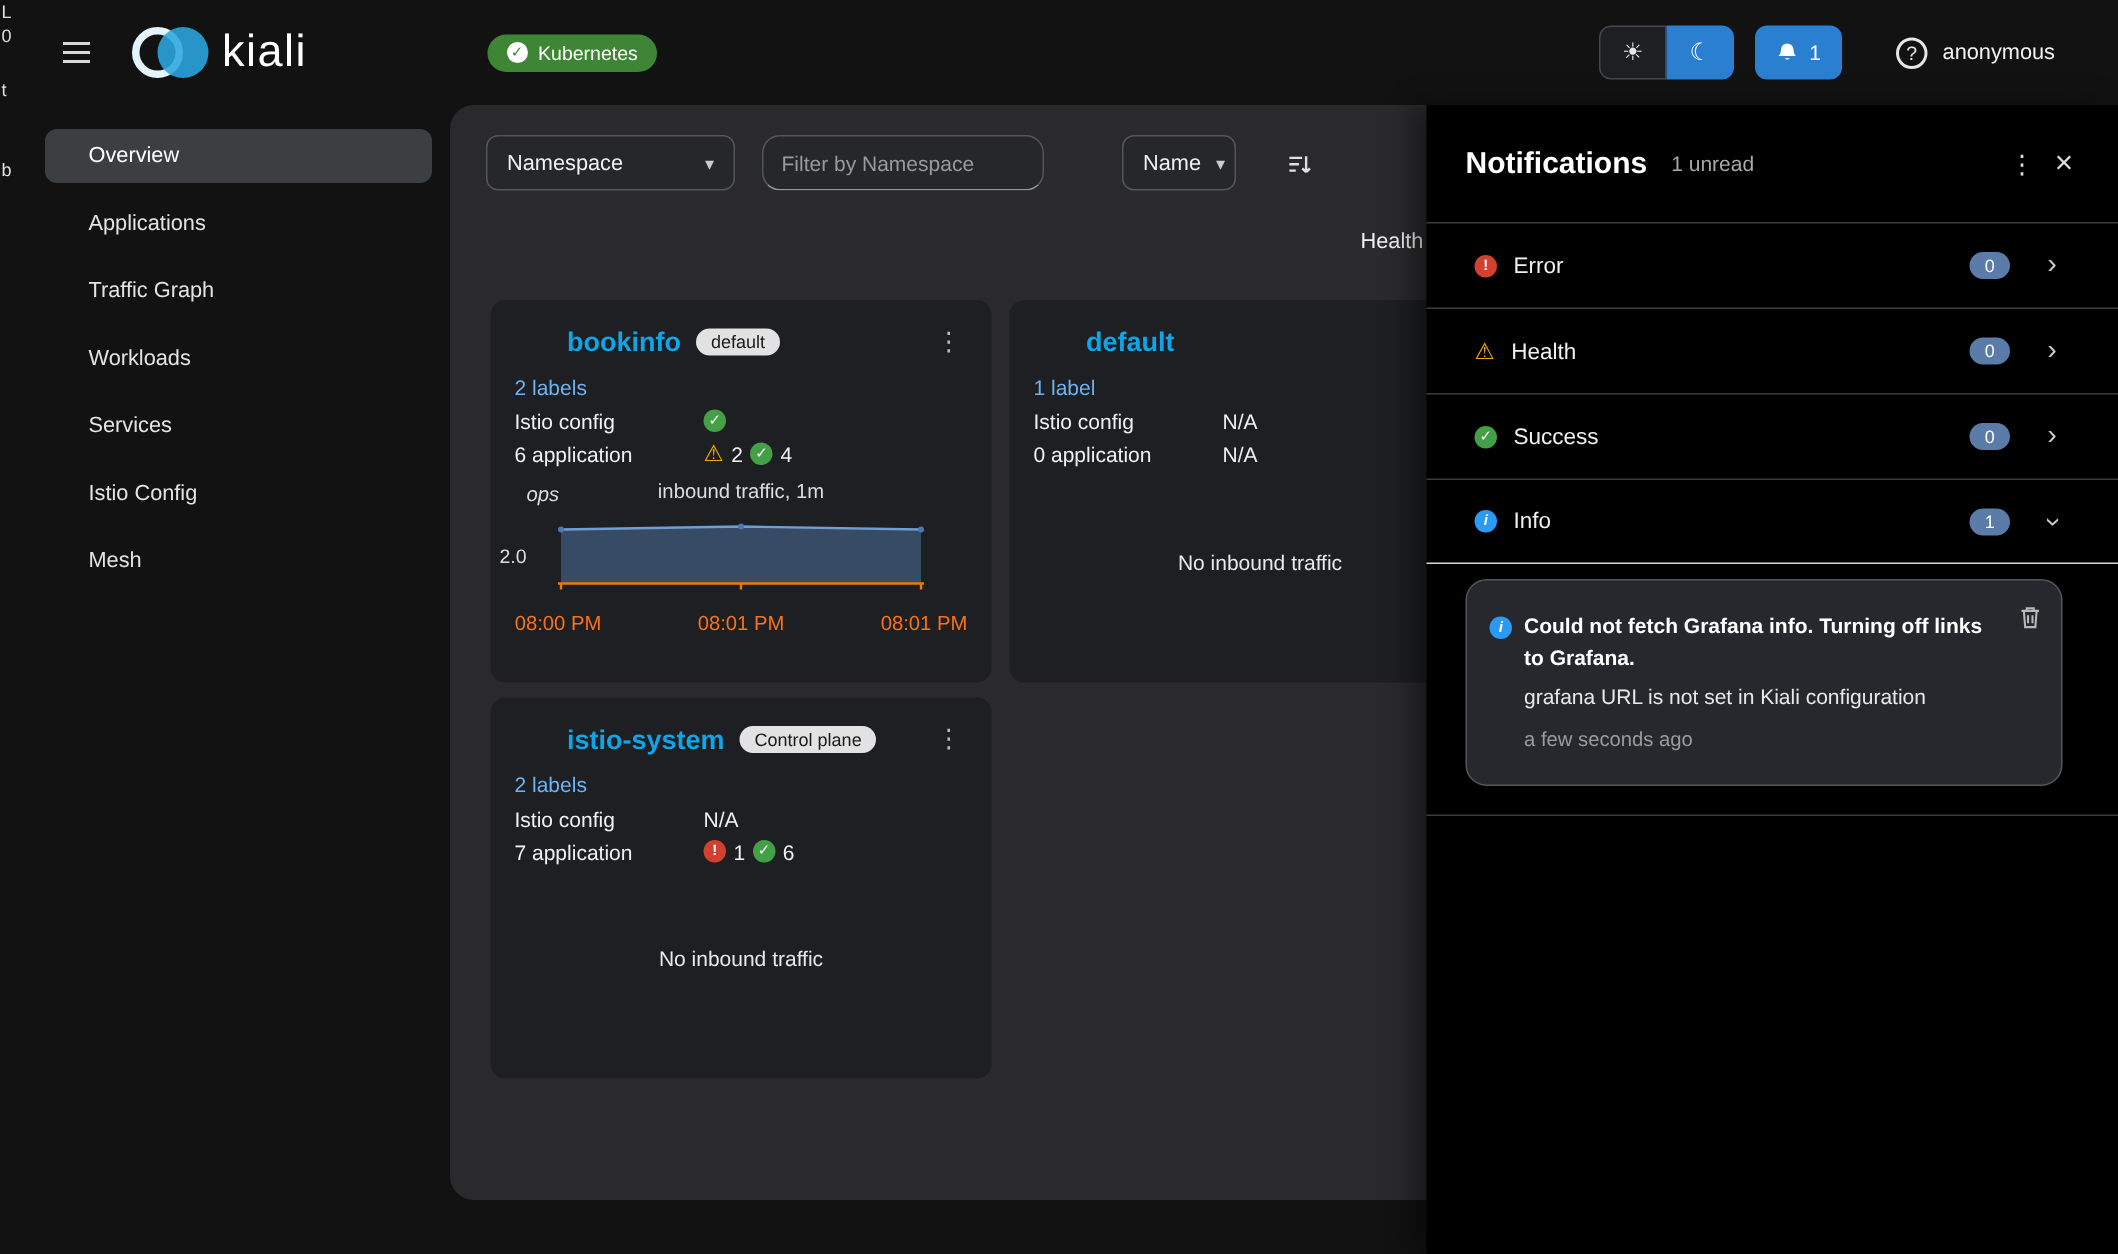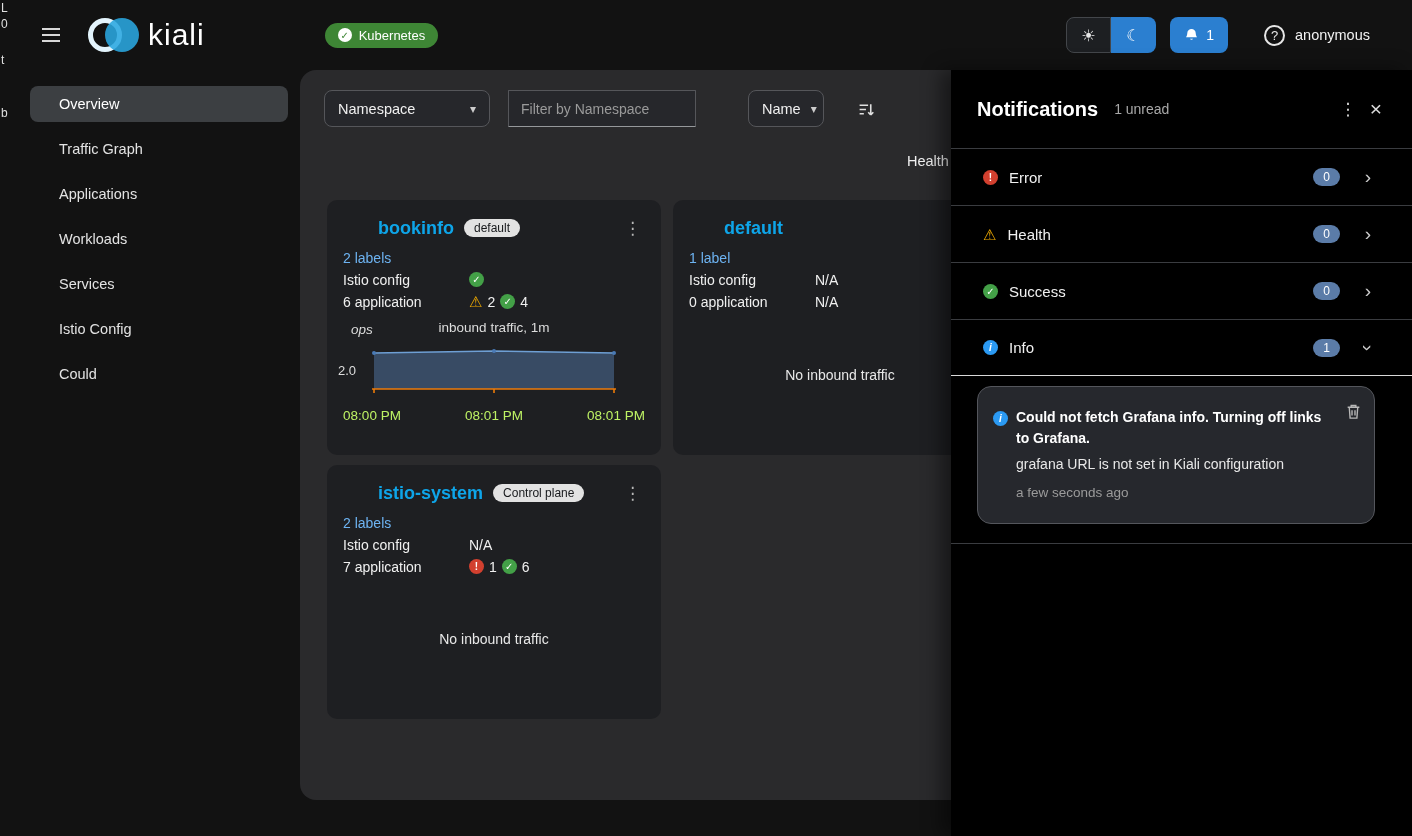--- a/index.html
+++ b/index.html
@@ -37,21 +37,21 @@
   .sidebar { position:absolute; left:0; top:70px; width:300px; bottom:0; background:#121212; padding-top:16px; z-index:5; }
   .nav-item { margin:0 12px 9px 30px; height:36px; border-radius:8px; display:flex; align-items:center; padding:0 29px; font-size:14.5px; color:#e3e3e3; cursor:pointer; }
   .nav-item.active { background:#3c3f42; color:#ffffff; }
 
   
   .main-panel { position:absolute; left:300px; top:70px; width:1112px; height:730px; background:#2a2a2c; border-radius:16px 0 0 16px; z-index:6; }
   .dd { position:absolute; height:37px; background:#26272b; border:1px solid #55565a; border-radius:8px; display:flex; align-items:center; justify-content:space-between; padding:0 13px; font-size:14.5px; color:#f0f0f0; cursor:pointer; }
   .dd .caret { color:#cccccc; font-size:12px; margin-left:10px; }
   .dd-namespace { left:24px; top:20px; width:166px; }
   .dd-name { left:448px; top:20px; width:76px; }
-  .filter-input { position:absolute; left:208px; top:20px; width:188px; height:37px; background:#26272b; border:1px solid #55565a; border-bottom-color:#9a9d a0; border-bottom-color:#95989b; border-radius:1px; color:#e8e8e8; font-size:14px; padding:0 12px; font-family:"Liberation Sans","DejaVu Sans",sans-serif; }
+  .filter-input { position:absolute; left:208px; top:20px; width:188px; height:37px; background:#26272b; border:1px solid #55565a; border-bottom-color:#9a9d a0; border-bottom-color:#95989b; border-radius:12px; color:#e8e8e8; font-size:14px; padding:0 12px; font-family:"Liberation Sans","DejaVu Sans",sans-serif; }
   .filter-input::placeholder { color:#9a9a9a; }
   .sort-btn { position:absolute; left:549px; top:22px; width:34px; height:34px; background:transparent; border:none; display:flex; align-items:center; justify-content:center; cursor:pointer; }
   .health-label { position:absolute; left:607px; top:83px; font-size:14.5px; color:#f0f0f0; }
 
   
   .card { position:absolute; width:334px; background:#1e1f22; border-radius:10px; padding:16px; }
   .card-bookinfo { left:27px; top:130px; height:255px; }
   .card-default  { left:373px; top:130px; height:255px; }
   .card-istio    { left:27px; top:395px; height:254px; }
   .card-head { display:flex; align-items:center; height:24px; }
@@ -64,23 +64,23 @@
   .row-value { display:flex; align-items:center; gap:5px; }
   .ic-circle { width:15px; height:15px; border-radius:50%; color:#fff; font-size:10px; display:inline-flex; align-items:center; justify-content:center; font-weight:bold; flex:none; }
   .ic-green { background:#43a047; }
   .ic-red   { background:#d2402f; }
   .ic-warn-glyph { color:#f0ab00; font-size:15px; line-height:15px; }
   .no-traffic { position:absolute; left:0; right:0; text-align:center; font-size:14px; color:#e8e8e8; }
 
   
   .chart-ops    { position:absolute; left:24px;  top:122px; font-size:13.5px; color:#dddddd;font-style:italic; }
   .chart-title  { position:absolute; left:0; right:0; top:120px; text-align:center; font-size:13.5px; color:#dddddd; }
-  .chart-ytick  { position:absolute; left:6px; top:163px; width:28px; text-align:center; font-size:13px; color:#dddddd; }
+  .chart-ytick  { position:absolute; left:6px; top:163px; width:28px; text-align:left; font-size:13px; color:#dddddd; }
   .chart-svg    { position:absolute; left:45px; top:145px; }
-  .chart-xlabel { position:absolute; top:208px; transform:translateX(-50%); font-size:13.5px; color:#bef264; white-space:nowrap; }
+  .chart-xlabel { position:absolute; top:208px; transform:translateX(-50%); font-size:13.5px; color:#f97316; white-space:nowrap; }
 
   
   .drawer { position:absolute; left:951px; top:70px; width:461px; bottom:0; background:#000000; box-shadow:-10px 0 18px rgba(0,0,0,0.45); z-index:30; }
   .drawer-head { height:78px; display:flex; align-items:center; padding:0 22px 0 26px; }
   .drawer-title { font-size:20px; font-weight:700; color:#ffffff; }
   .drawer-unread { margin-left:16px; font-size:14px; color:#a8a8a8; }
   .d-spacer { flex:1; }
   .icon-btn { width:28px; height:28px; display:flex; align-items:center; justify-content:center; color:#dddddd; background:transparent; border:none; cursor:pointer; }
   .kebab-glyph { font-size:17px; }
   .close-glyph { font-size:21px; }
@@ -141,36 +141,36 @@
     <span>?</span>
   </div>
   <span class="user-label">anonymous</span>
 </div>
 
 <nav class="sidebar">
   <div class="nav-item active">
       <span>Overview</span>
     </div>
   <div class="nav-item">
+      <span>Applications</span>
+    </div>
+  <div class="nav-item">
       <span>Traffic Graph</span>
     </div>
   <div class="nav-item">
-      <span>Applications</span>
-    </div>
-  <div class="nav-item">
       <span>Workloads</span>
     </div>
   <div class="nav-item">
       <span>Services</span>
     </div>
   <div class="nav-item">
       <span>Istio Config</span>
     </div>
   <div class="nav-item">
-      <span>Could</span>
+      <span>Mesh</span>
     </div>
 </nav>
 
 <div class="main-panel">
 
   <div class="dd dd-namespace">
     <span>Namespace</span>
     <span class="caret">▾</span>
   </div>
   <input class="filter-input" type="text" placeholder="Filter by Namespace" style="">

